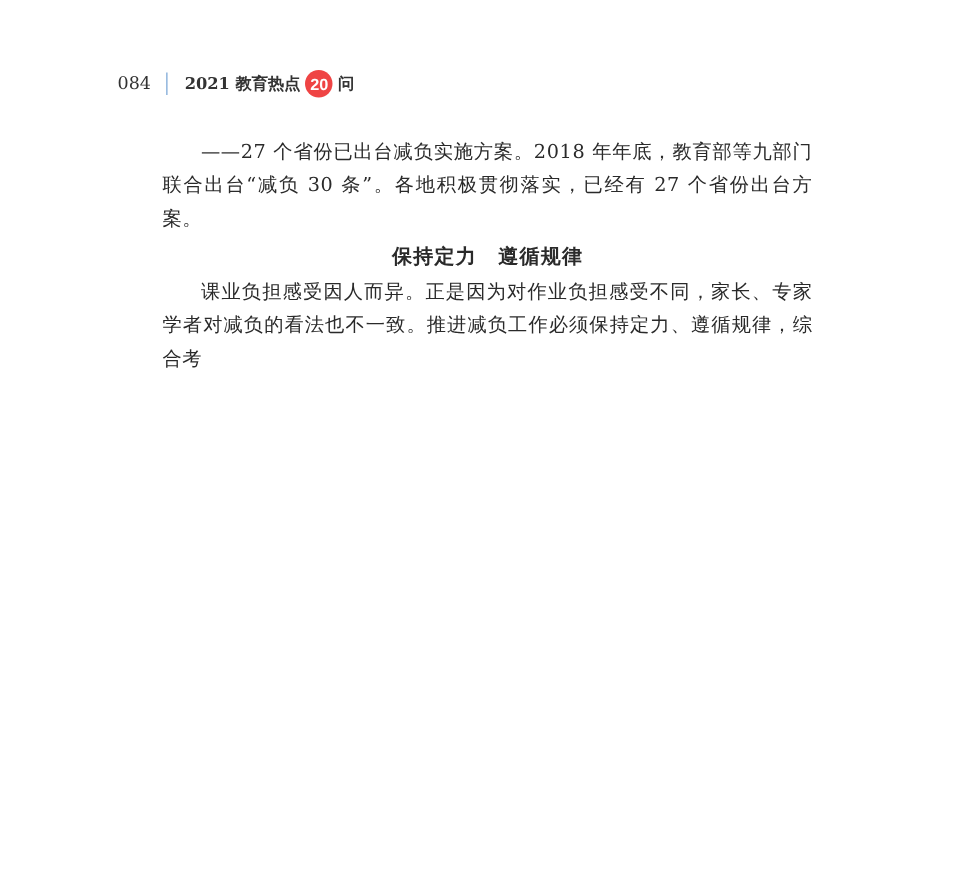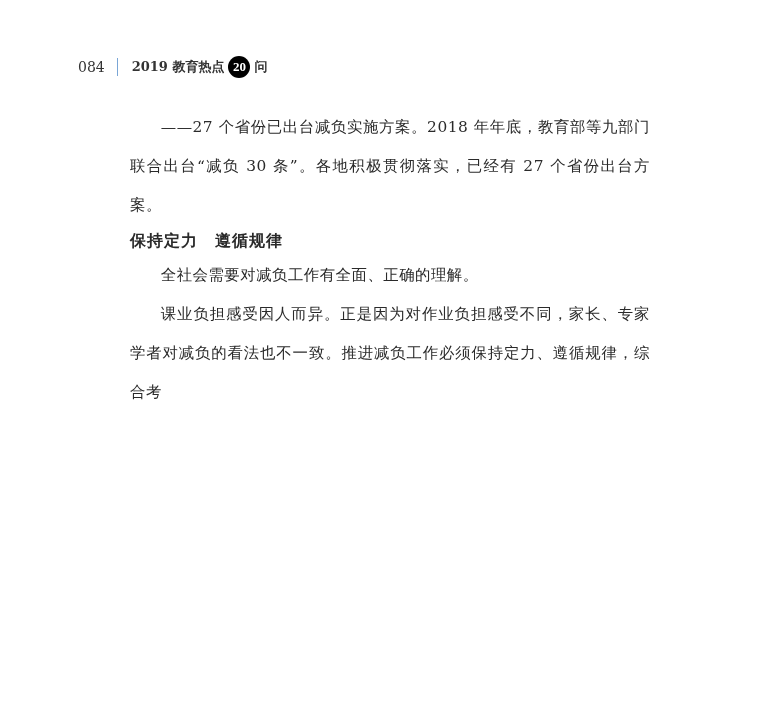--- a/index.html
+++ b/index.html
@@ -1,41 +1,40 @@
 <!DOCTYPE html>
 <html><head>
   <meta charset="utf-8">
   <style>
     html, body { margin: 0; padding: 0; background: #ffffff; }
     body { width: 772px; height: 704px; position: relative; overflow: hidden;
       font-family: "DejaVu Serif", "Liberation Serif", serif; color: #2a2a2a; }
-    .header { position: absolute; left: 78px; top: 56px; height: 22px; display: flex; align-items: center; }
+    .header { position: absolute; left: 94px; top: 56px; height: 22px; display: flex; align-items: center; }
     .page-num { font-size: 14px; color: #333; }
     .divider { width: 1px; height: 18px; background: #7aa6d6; margin: 0 14px 0 12px; }
     .book-title { font-size: 13px; font-weight: bold; color: #333; display: flex; align-items: center; }
     .badge { display: inline-flex; align-items: center; justify-content: center;
-      width: 22px; height: 22px; border-radius: 50%; background: #000000; color: #fff;
-      font-family: Liberation Serif, serif; font-size: 13px; font-weight: bold; margin: 0 4px; }
+      width: 22px; height: 22px; border-radius: 50%; background: #ef4444; color: #fff;
+      font-family: Liberation Sans, sans-serif; font-size: 13px; font-weight: bold; margin: 0 4px; }
     .content { position: absolute; left: 130px; top: 108px; width: 520px; }
-    p { margin: 0; font-size: 15.4px; line-height: 39px; text-align: justify; letter-spacing: 0.5px; }
+    p { margin: 0; font-size: 15.4px; line-height: 27px; text-align: justify; letter-spacing: 0.5px; }
     .indent { text-indent: 2em; }
-    h2 { margin: 0; text-align: left; font-family: "DejaVu Sans", sans-serif;
+    h2 { margin: 0; text-align: center; font-family: "DejaVu Sans", sans-serif;
       font-size: 16px; font-weight: bold; line-height: 31px; letter-spacing: 1px; word-spacing: 8px; }
   </style>
 </head>
 <body>
 
 <div class="header">
   <span class="page-num">084</span>
   <span class="divider"></span>
   <span class="book-title">
-    <span>2019 教育热点</span>
+    <span>2021 教育热点</span>
     <span class="badge">20</span>
     <span>问</span>
   </span>
 </div>
 
 <div class="content">
   <p class="indent">——27 个省份已出台减负实施方案。2018 年年底，教育部等九部门联合出台“减负 30 条”。各地积极贯彻落实，已经有 27 个省份出台方案。</p>
   <h2>保持定力　遵循规律</h2>
-  <p class="indent">全社会需要对减负工作有全面、正确的理解。</p>
   <p class="indent">课业负担感受因人而异。正是因为对作业负担感受不同，家长、专家学者对减负的看法也不一致。推进减负工作必须保持定力、遵循规律，综合考</p>
 </div>
 
 </body></html>

